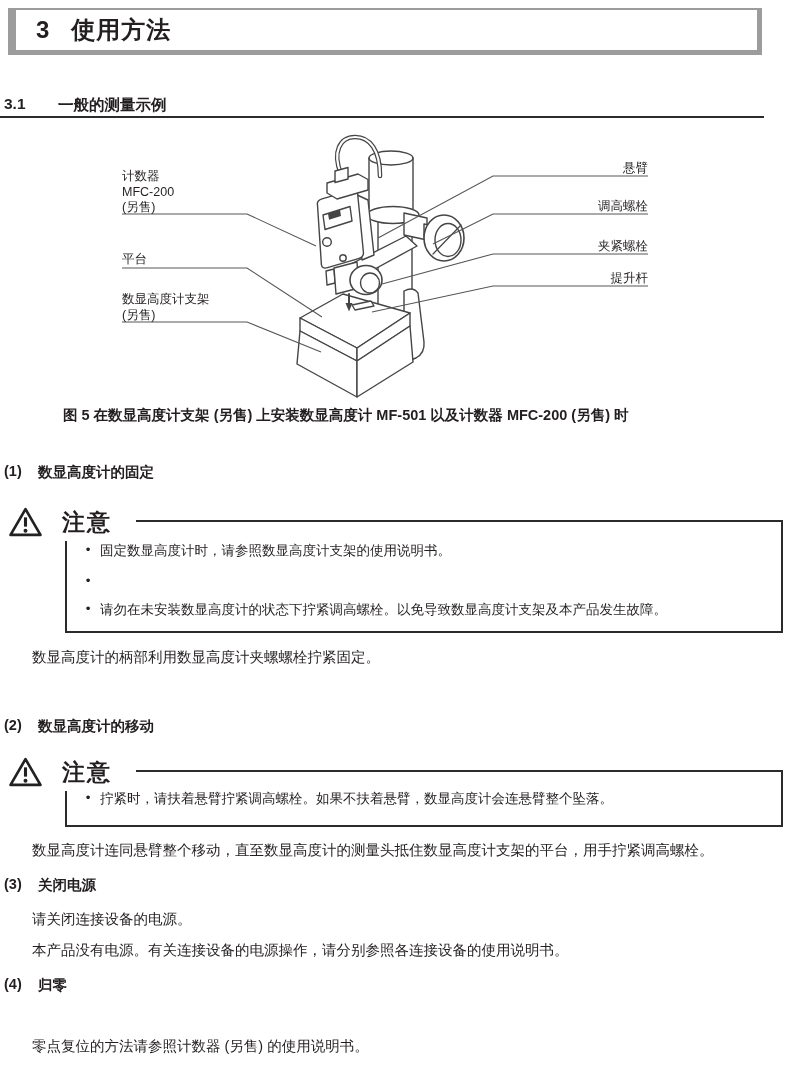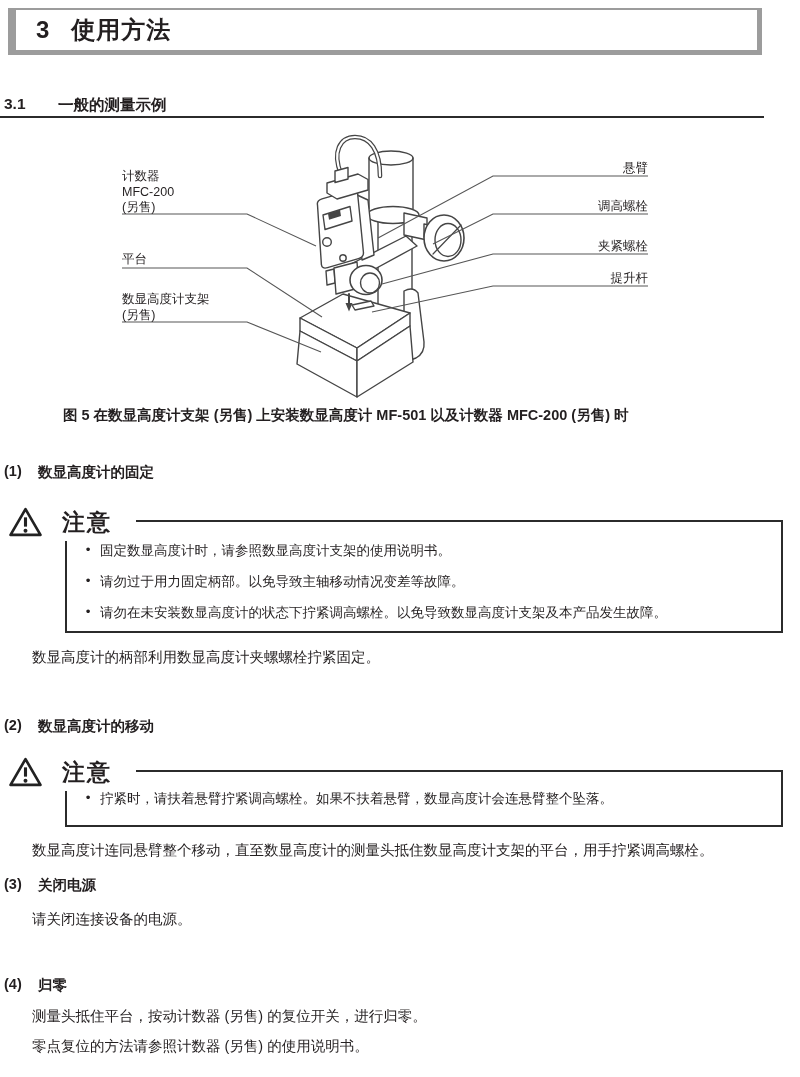--- a/index.html
+++ b/index.html
@@ -159,21 +159,20 @@
       </svg>
       <span class="txt">注意</span>
     </div>
     <ul>
       <li>
           <span class="dot">•</span>
           <span>固定数显高度计时，请参照数显高度计支架的使用说明书。</span>
         </li>
       <li>
           <span class="dot">•</span>
-          <span>请勿过于用力固定柄部。以免导致主轴移动情况变差等故障。</span>
         </li>
       <li>
           <span class="dot">•</span>
           <span>请勿在未安装数显高度计的状态下拧紧调高螺栓。以免导致数显高度计支架及本产品发生故障。</span>
         </li>
     </ul>
   </div>
 
   <div class="para" style="top:648px;">数显高度计的柄部利用数显高度计夹螺螺栓拧紧固定。</div>
 
@@ -199,21 +198,21 @@
     </ul>
   </div>
 
   <div class="para" style="top:841px;">数显高度计连同悬臂整个移动，直至数显高度计的测量头抵住数显高度计支架的平台，用手拧紧调高螺栓。</div>
 
   <div class="item-head" style="top:876px;">
     <span class="num">(3)</span>
     <span>关闭电源</span>
   </div>
   <div class="para" style="top:910px;">请关闭连接设备的电源。</div>
+  <div class="para" style="top:941px;">本产品没有电源。有关连接设备的电源操作，请分别参照各连接设备的使用说明书。</div>
 
   <div class="item-head" style="top:976px;">
     <span class="num">(4)</span>
     <span>归零</span>
   </div>
-  <div class="para" style="top:1007px;">测量头抵住平台，按动计数器 (另售) 的复位开关，进行归零。</div>
   <div class="para" style="top:1037px;">零点复位的方法请参照计数器 (另售) 的使用说明书。</div>
 
 </div>
 
 </body></html>

